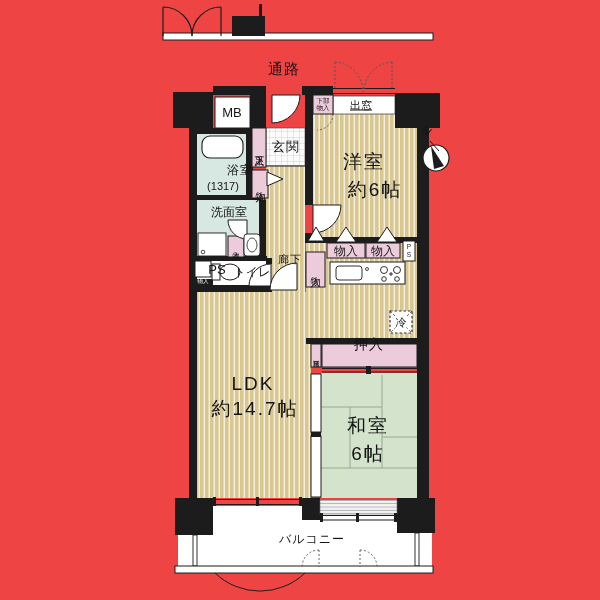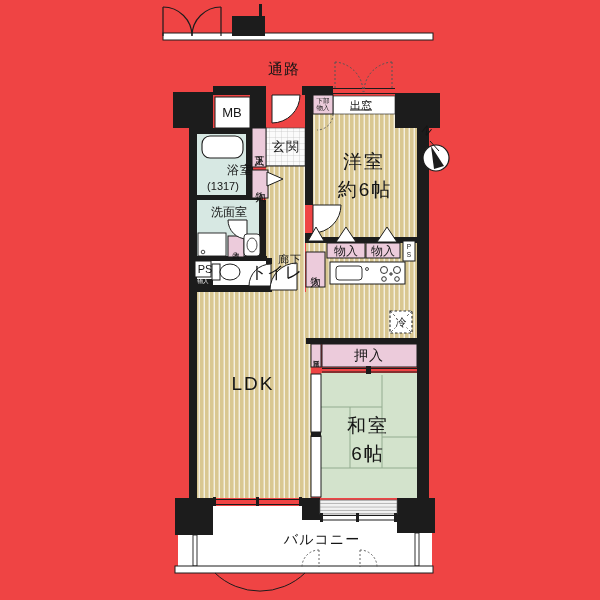--- a/index.html
+++ b/index.html
@@ -200,48 +200,49 @@
   </g>
 
   <g>
     <circle cx="436" cy="158" r="13" fill="#fff" stroke="#1c1c1c" stroke-width="1.2"></circle>
     <polygon points="431,146 444,166 434,169" fill="#1c1c1c"></polygon>
     <path d="M430,141 L439,151" stroke="#1c1c1c" stroke-width="1" fill="none"></path>
   </g>
 </svg>
 
 <div class="lbl" style="left:284px;top:68px;font-size:15px;">通路</div>
-<div class="lbl" style="left:322px;top:539px;font-size:14px;">バルコニー</div>
+<div class="lbl" style="left:312px;top:539px;font-size:12px;">バルコニー</div>
 <div class="lbl" style="left:427px;top:131px;font-size:12px;transform:translate(-50%,-50%) rotate(40deg);">N</div>
 
 <div class="lbl big" style="left:364px;top:161px;text-align:right;">洋室</div>
-<div class="lbl big" style="left:365px;top:189px;text-align:right;">約6帖</div>
+<div class="lbl big" style="left:375px;top:189px;text-align:right;">約6帖</div>
 <div class="lbl big" style="left:253px;top:383px;">LDK</div>
+<div class="lbl big" style="left:255px;top:408px;">約14.7帖</div>
 <div class="lbl big" style="left:368px;top:425px;">和室</div>
 <div class="lbl big" style="left:368px;top:453px;">6帖</div>
 
 <div class="lbl" style="left:286px;top:146px;font-size:13px;text-align:center;">玄関</div>
 <div class="lbl" style="left:290px;top:211px;font-size:11px;margin-top:48px;">廊下</div>
 <div class="lbl" style="left:222px;top:170px;font-size:12px;margin-left:18px;">浴室</div>
 <div class="lbl" style="left:223px;top:186px;font-size:11px;letter-spacing:0;text-align:right;">(1317)</div>
 <div class="lbl" style="left:229px;top:212px;font-size:12px;letter-spacing:0;text-align:right;">洗面室</div>
-<div class="lbl" style="left:252px;top:272px;font-size:17px;letter-spacing:0;margin-left:24px;">トイレ</div>
+<div class="lbl" style="left:252px;top:272px;font-size:12px;letter-spacing:0;">トイレ</div>
 
 <div class="lbl vert" style="left:259px;top:148px;font-size:10px;letter-spacing:0;">下足入</div>
 <div class="lbl" style="left:323px;top:101px;font-size:6.5px;letter-spacing:0;">下部</div>
 <div class="lbl" style="left:323px;top:108px;font-size:6.5px;letter-spacing:0;">物入</div>
 <div class="lbl vert" style="left:260px;top:184px;font-size:10px;letter-spacing:0;">物入</div>
 <div class="lbl vert" style="left:236px;top:246px;font-size:7px;letter-spacing:0;">物入</div>
 <div class="lbl" style="left:203px;top:282px;font-size:5.5px;color:#fff;letter-spacing:0;">物入</div>
 <div class="lbl" style="left:346px;top:251px;font-size:12px;letter-spacing:0;">物入</div>
 <div class="lbl" style="left:383px;top:251px;font-size:12px;letter-spacing:0;">物入</div>
 <div class="lbl vert" style="left:315px;top:269px;font-size:10px;letter-spacing:0;">物入</div>
-<div class="lbl" style="left:369px;top:356px;font-size:14px;font-family:Liberation Mono, monospace;">押入</div>
+<div class="lbl" style="left:369px;top:344px;font-size:14px;">押入</div>
 <div class="lbl vert" style="left:316px;top:355px;font-size:6.5px;letter-spacing:0;">電話台</div>
 
 <div class="lbl" style="left:232px;top:112px;font-size:13px;letter-spacing:0;text-align:center;">MB</div>
-<div class="lbl" style="left:205px;top:269px;font-size:11px;letter-spacing:0;">PS</div>
+<div class="lbl" style="left:217px;top:269px;font-size:13px;letter-spacing:0;">PS</div>
 <div class="lbl" style="left:409px;top:247px;font-size:6.5px;letter-spacing:0;">P</div>
 <div class="lbl" style="left:409px;top:255px;font-size:6.5px;letter-spacing:0;">S</div>
 <div class="lbl chip" style="left:401px;top:322px;font-size:11px;letter-spacing:0;">冷</div>
 <div class="lbl" style="left:361px;top:105px;font-size:11px;letter-spacing:0;text-decoration:underline;">出窓</div>
 
 </div>
 
 </body></html>

